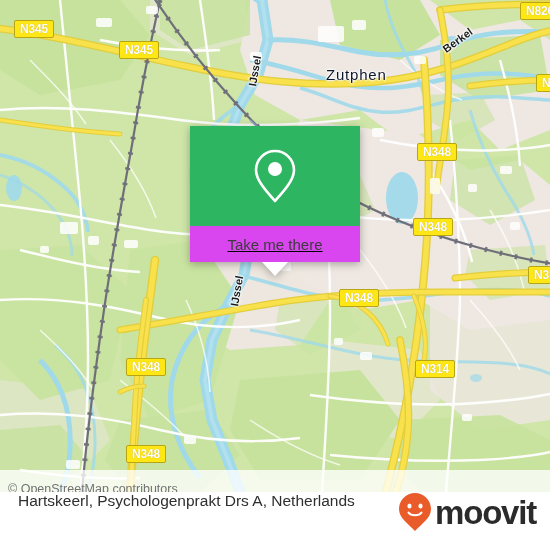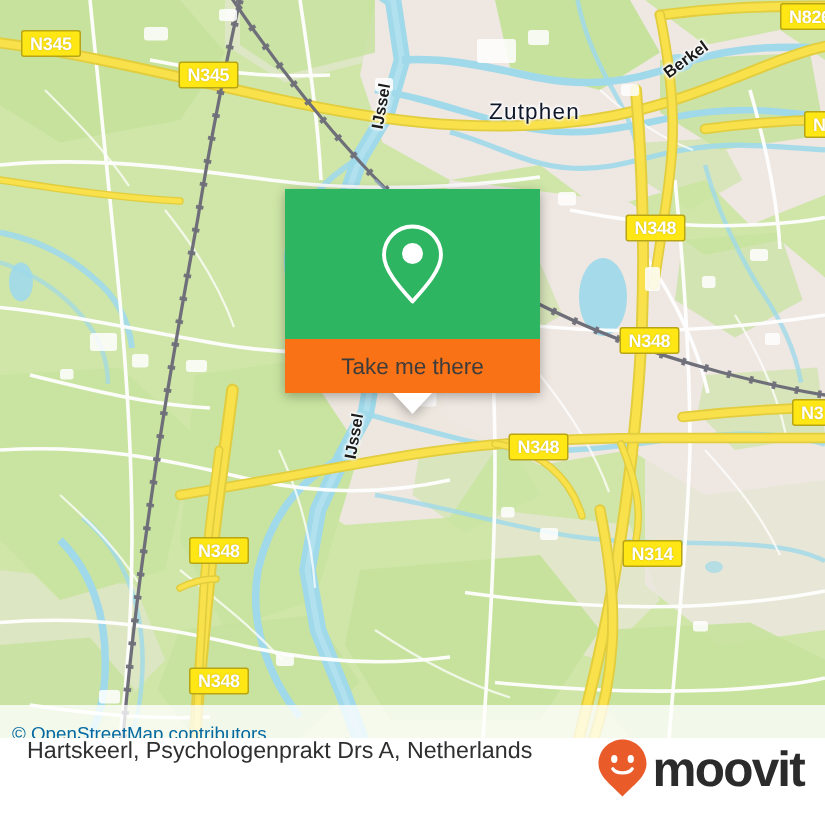--- a/index.html
+++ b/index.html
@@ -77,26 +77,27 @@
     filter: drop-shadow(0 2px 4px rgba(0,0,0,0.30));
   }
   #callout-top {
     background: #2eb561;
     height: 100px;
     display: flex;
     align-items: center;
     justify-content: center;
   }
   #callout-bottom {
-    background: #f97316;
+    background: #d946ef;
     height: 36px;
     display: flex;
     align-items: center;
     justify-content: center;
     position: relative;
+    text-decoration: underline;
   }
   #callout-label {
     color: #3c3c3c;
     font-size: 15px;
     font-family: "Liberation Sans", sans-serif;
   }
   #callout-tail {
     position: absolute;
     left: 50%;
     top: 100%;
@@ -112,21 +113,21 @@
     position: absolute;
     left: 0;
     top: 470px;
     width: 550px;
     height: 22px;
     background: rgba(255,255,255,0.78);
     display: flex;
     align-items: center;
   }
   #attribution-text {
-    color: #0369a1;
+    color: #737373;
     font-size: 12.5px;
     padding-left: 8px;
     font-family: "Liberation Sans", sans-serif;
     margin-top: 16px;
   }
 
   
   #footer {
     position: absolute;
     left: 0;

